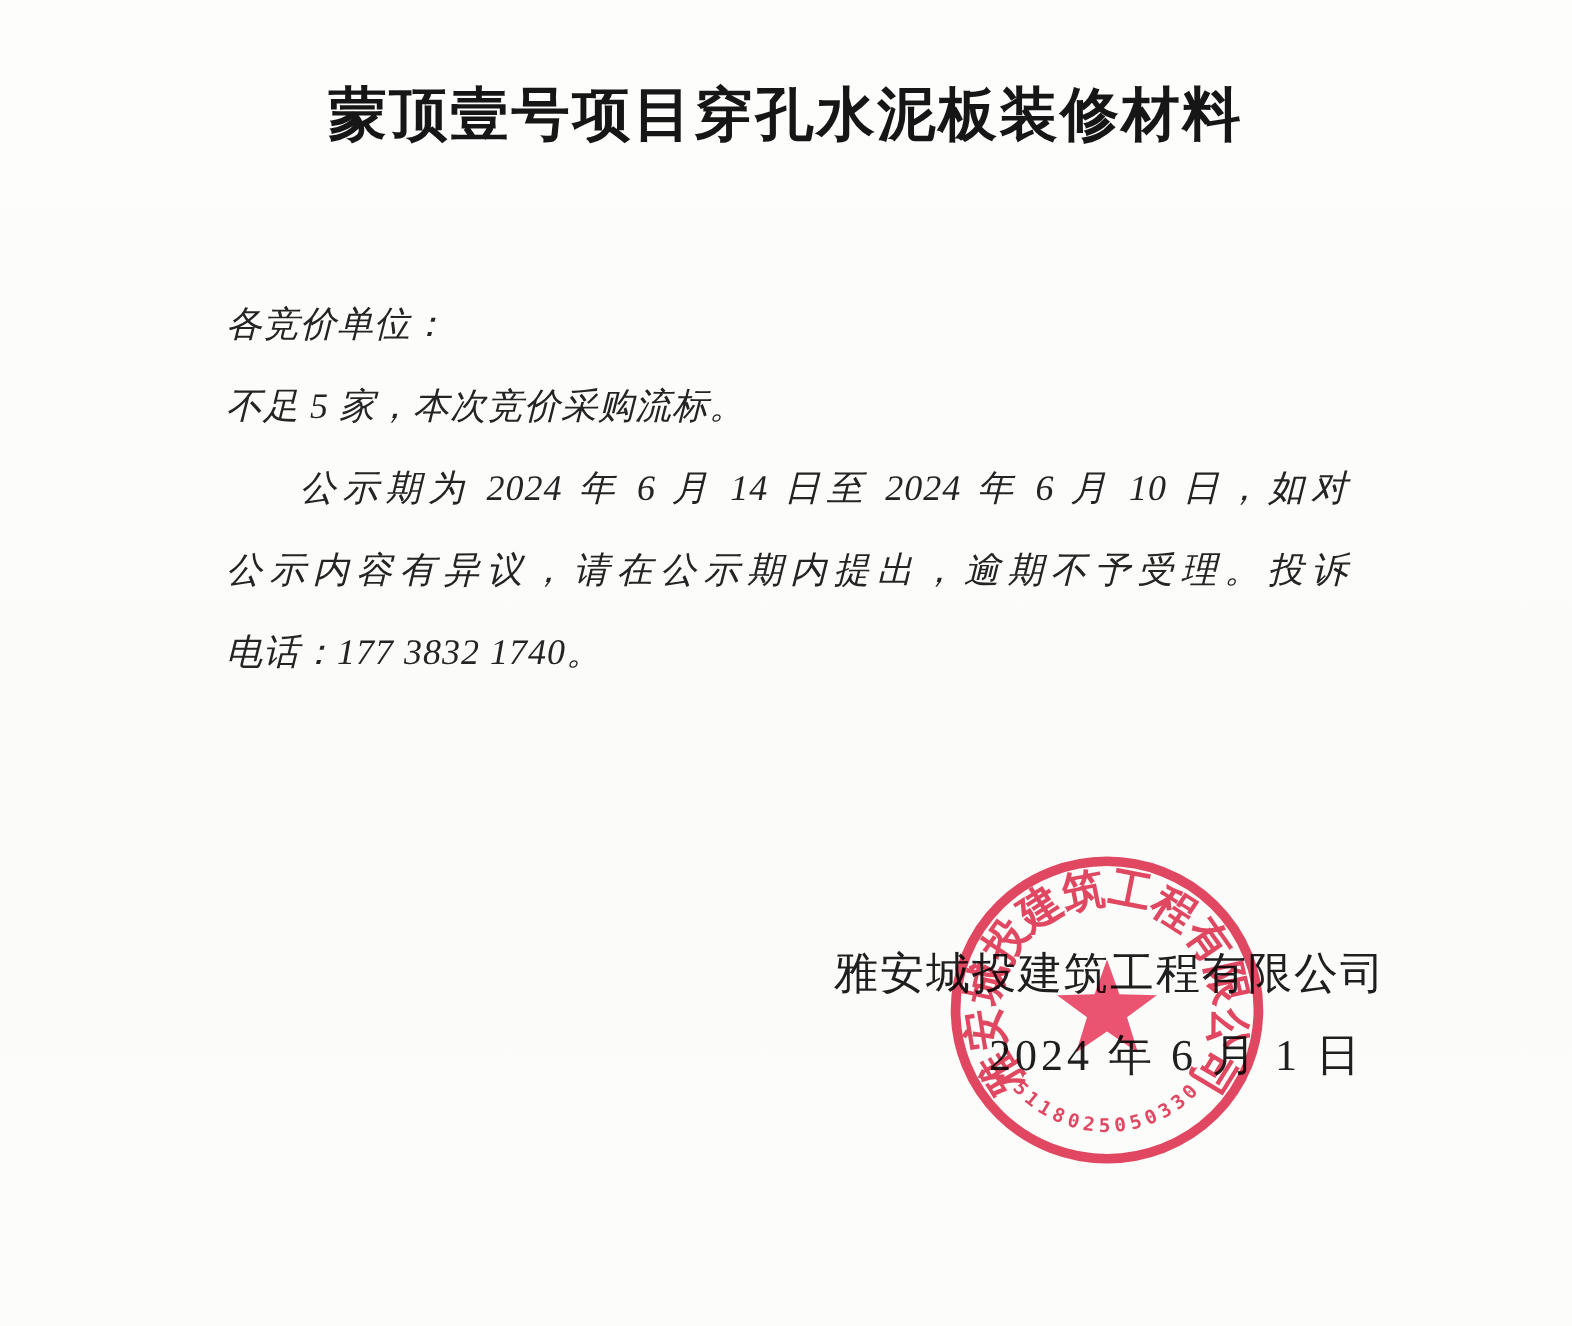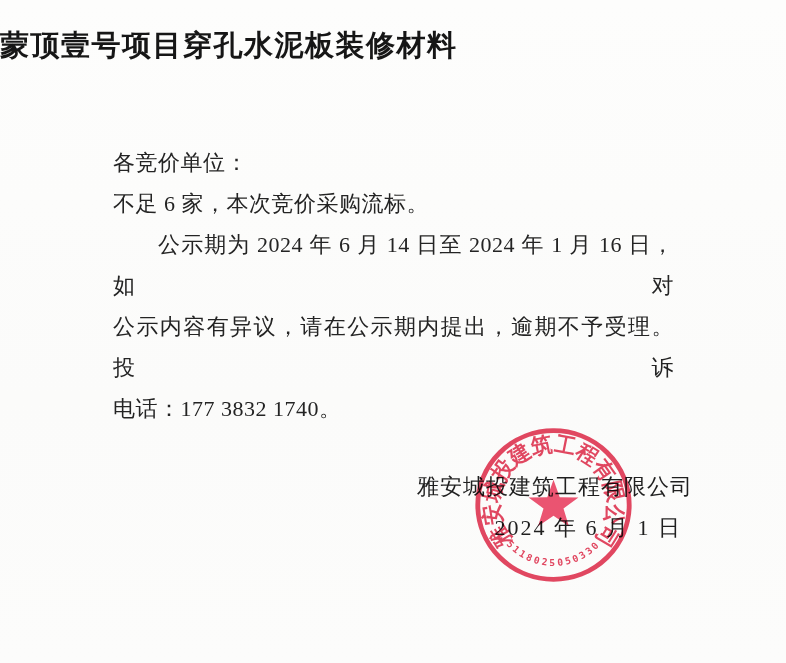--- a/index.html
+++ b/index.html
@@ -11,41 +11,43 @@
     position: relative;
     width: 786px;
     height: 663px;
     background: linear-gradient(180deg, #fdfdfc 0%, #fbfbfa 60%, #fcfcfb 100%);
     overflow: hidden;
     font-family: "Liberation Serif", "DejaVu Serif", serif;
     color: #222222;
   }
   .doc-title {
     position: absolute;
-    top: 24px;
+    top: 37px;
     left: 0;
     right: 0;
+    text-align: center;
     font-family: Liberation Serif, serif;
     font-weight: 700;
     color: #161616;
     font-size: 29px;
     letter-spacing: 1.5px;
   }
   .doc-title .t-line {
     line-height: 43px;
   }
   .doc-body {
     position: absolute;
     left: 113px;
     top: 142px;
     width: 561px;
-    font-size: 22px;
+    font-size: 18px;
     line-height: 41px;
     color: #242424;
     letter-spacing: 0.5px;
+    font-style: italic;
   }
   .doc-body .line {
     white-space: nowrap;
   }
   .doc-body .line.fill {
     white-space: normal;
     text-align: justify;
     text-align-last: justify;
   }
   .doc-body .line.indent {
@@ -96,22 +98,22 @@
 <body>
 
 <div class="page">
 
   <div class="doc-title">
     <div class="t-line">蒙顶壹号项目穿孔水泥板装修材料</div>
   </div>
 
   <div class="doc-body">
     <div class="line">各竞价单位：</div>
-    <div class="line">不足 6 家，本次竞价采购流标。</div>
-    <div class="line fill indent">公示期为 2024 年 6 月 14 日至 2024 年 1 月 16 日，如对</div>
+    <div class="line">不足 5 家，本次竞价采购流标。</div>
+    <div class="line fill indent">公示期为 2024 年 6 月 14 日至 2024 年 6 月 10 日，如对</div>
     <div class="line fill">公示内容有异议，请在公示期内提出，逾期不予受理。投诉</div>
     <div class="line">电话：177 3832 1740。</div>
   </div>
 
   <div class="signature">
     <div class="sig-company">雅安城投建筑工程有限公司</div>
     <div class="sig-date">2024 年 6 月 1 日</div>
   </div>
 
   <div class="stamp">

